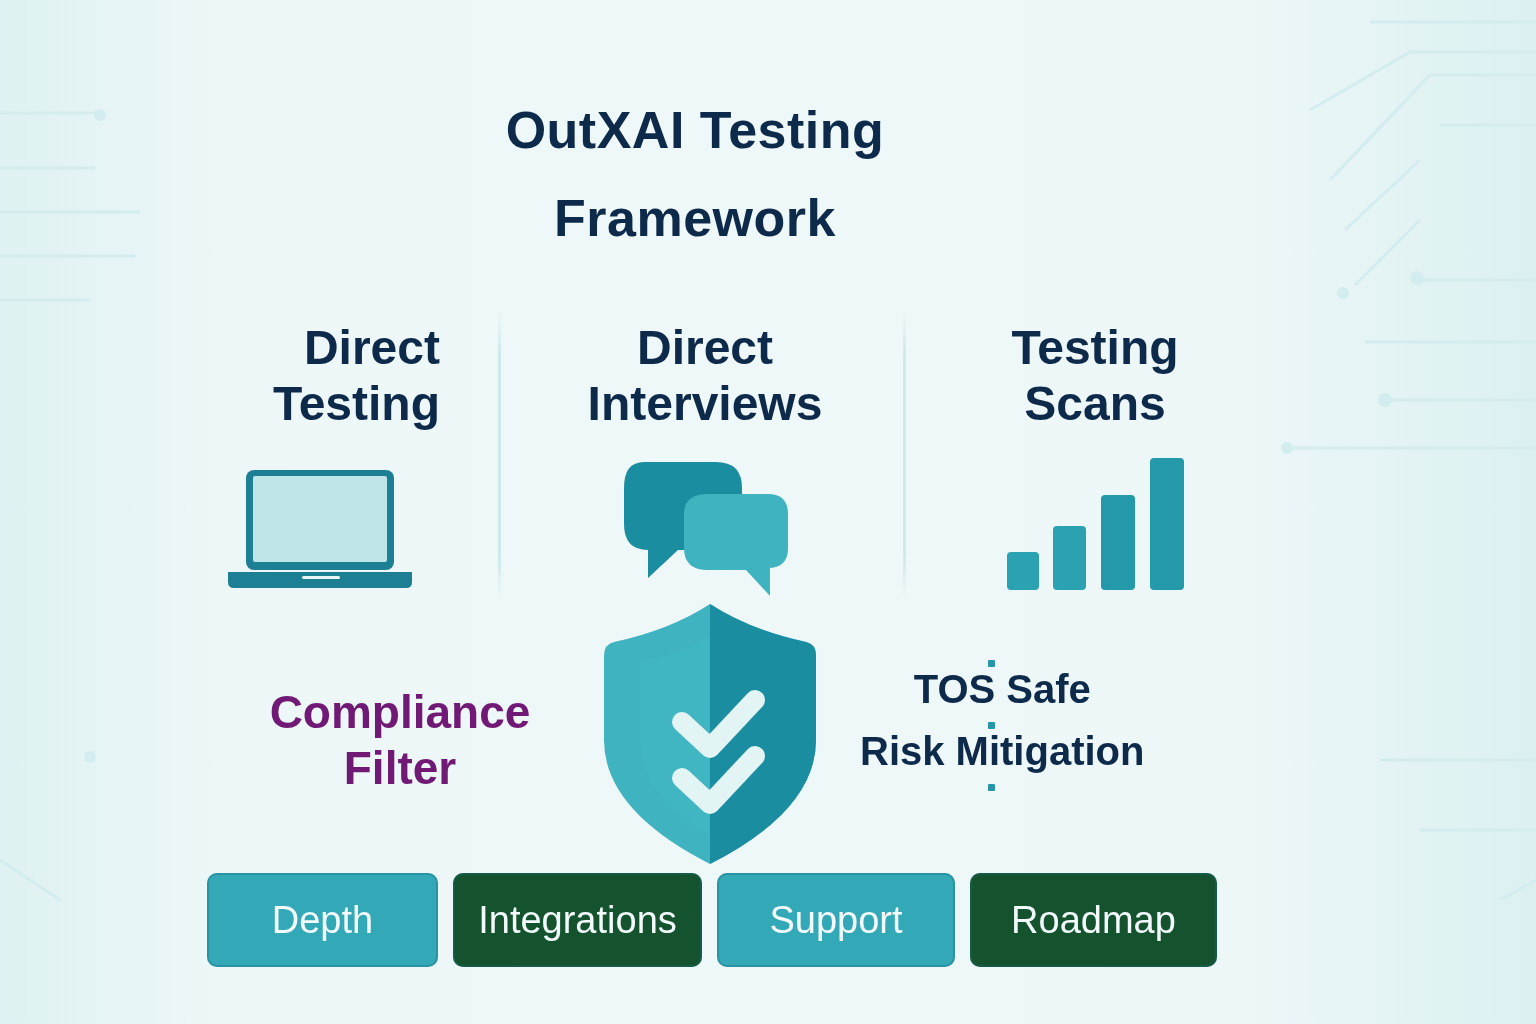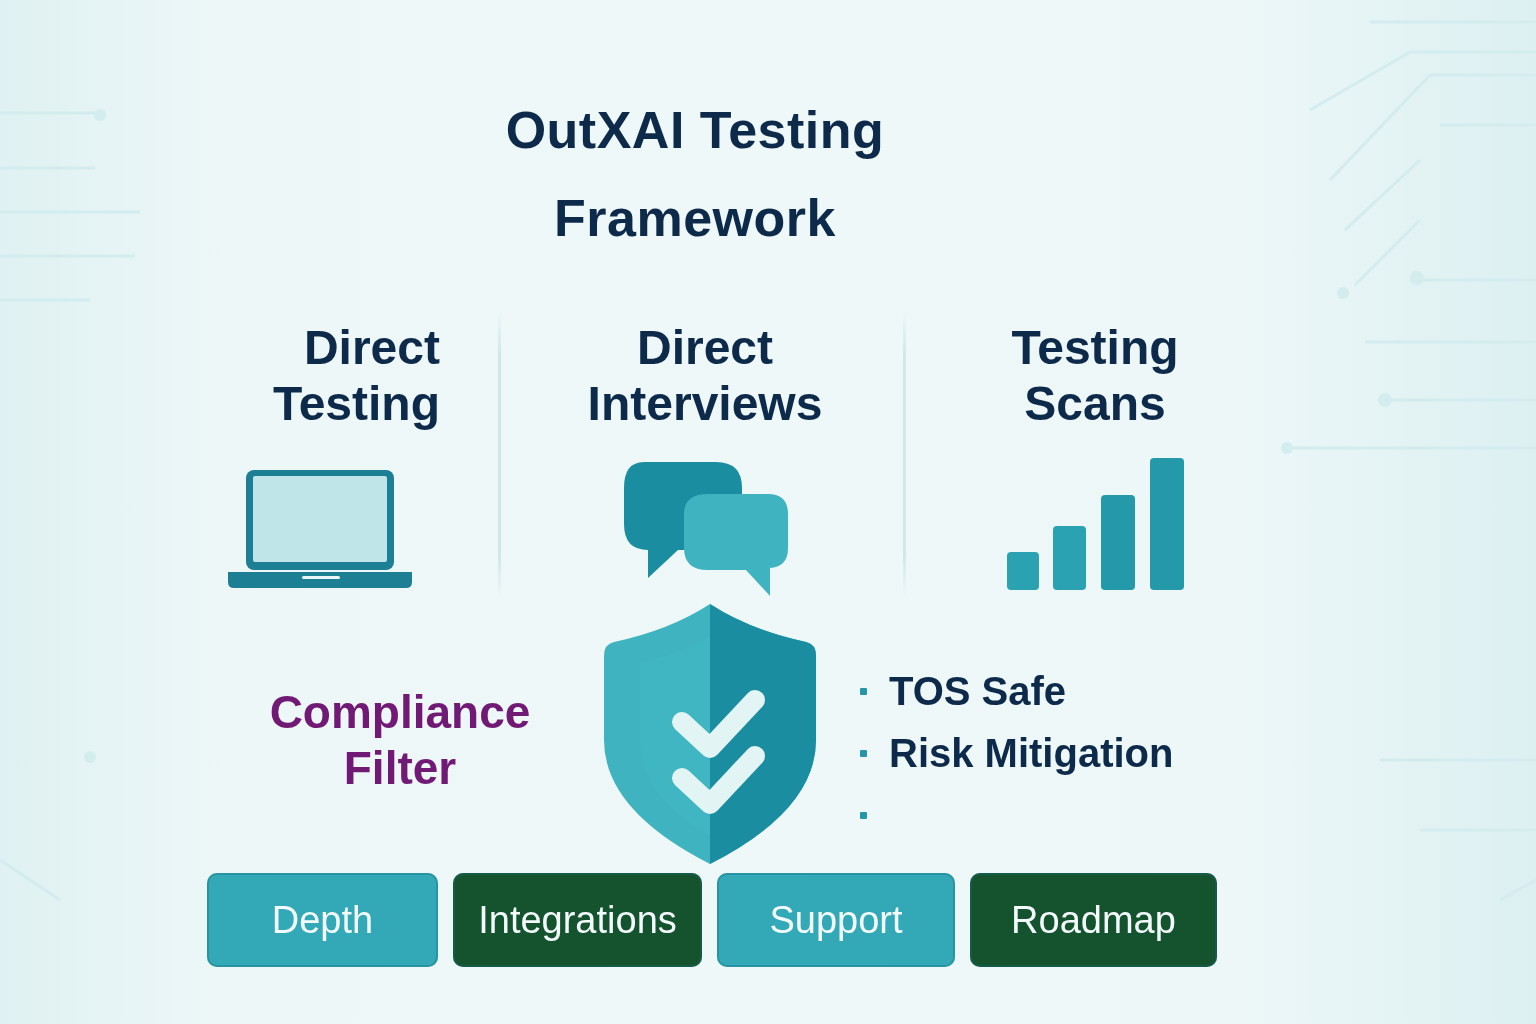--- a/index.html
+++ b/index.html
@@ -25,21 +25,21 @@
       background: linear-gradient(180deg, rgba(199,231,233,0) 0%, #cfe9eb 15%, #cfe9eb 85%, rgba(199,231,233,0) 100%);
     }
     .icon { position: absolute; }
     .compliance {
       position: absolute; left: 240px; top: 684px; width: 320px;
       text-align: center; font-weight: 700; font-size: 46px; line-height: 56px; color: #701a75;
     }
     .bullets { position: absolute; left: 860px; top: 660px; }
     .bullet {
       display: flex; align-items: center; height: 62px;
-      font-weight: 700; font-size: 40px; color: #0d2a4a;
+      font-weight: 700; font-size: 40px; color: #0d2a4a; flex-direction: column;
     }
     .bullet .dot {
       width: 7px; height: 7px; background: #2596a8; margin-right: 22px; border-radius: 1px;
     }
     .pill {
       position: absolute; top: 873px; height: 94px;
       border-radius: 10px; color: #f3fbfc;
       display: flex; align-items: center; justify-content: center;
       font-weight: 400; font-size: 38px;
       box-shadow: inset 0 0 0 2px rgba(20,110,125,0.35);

